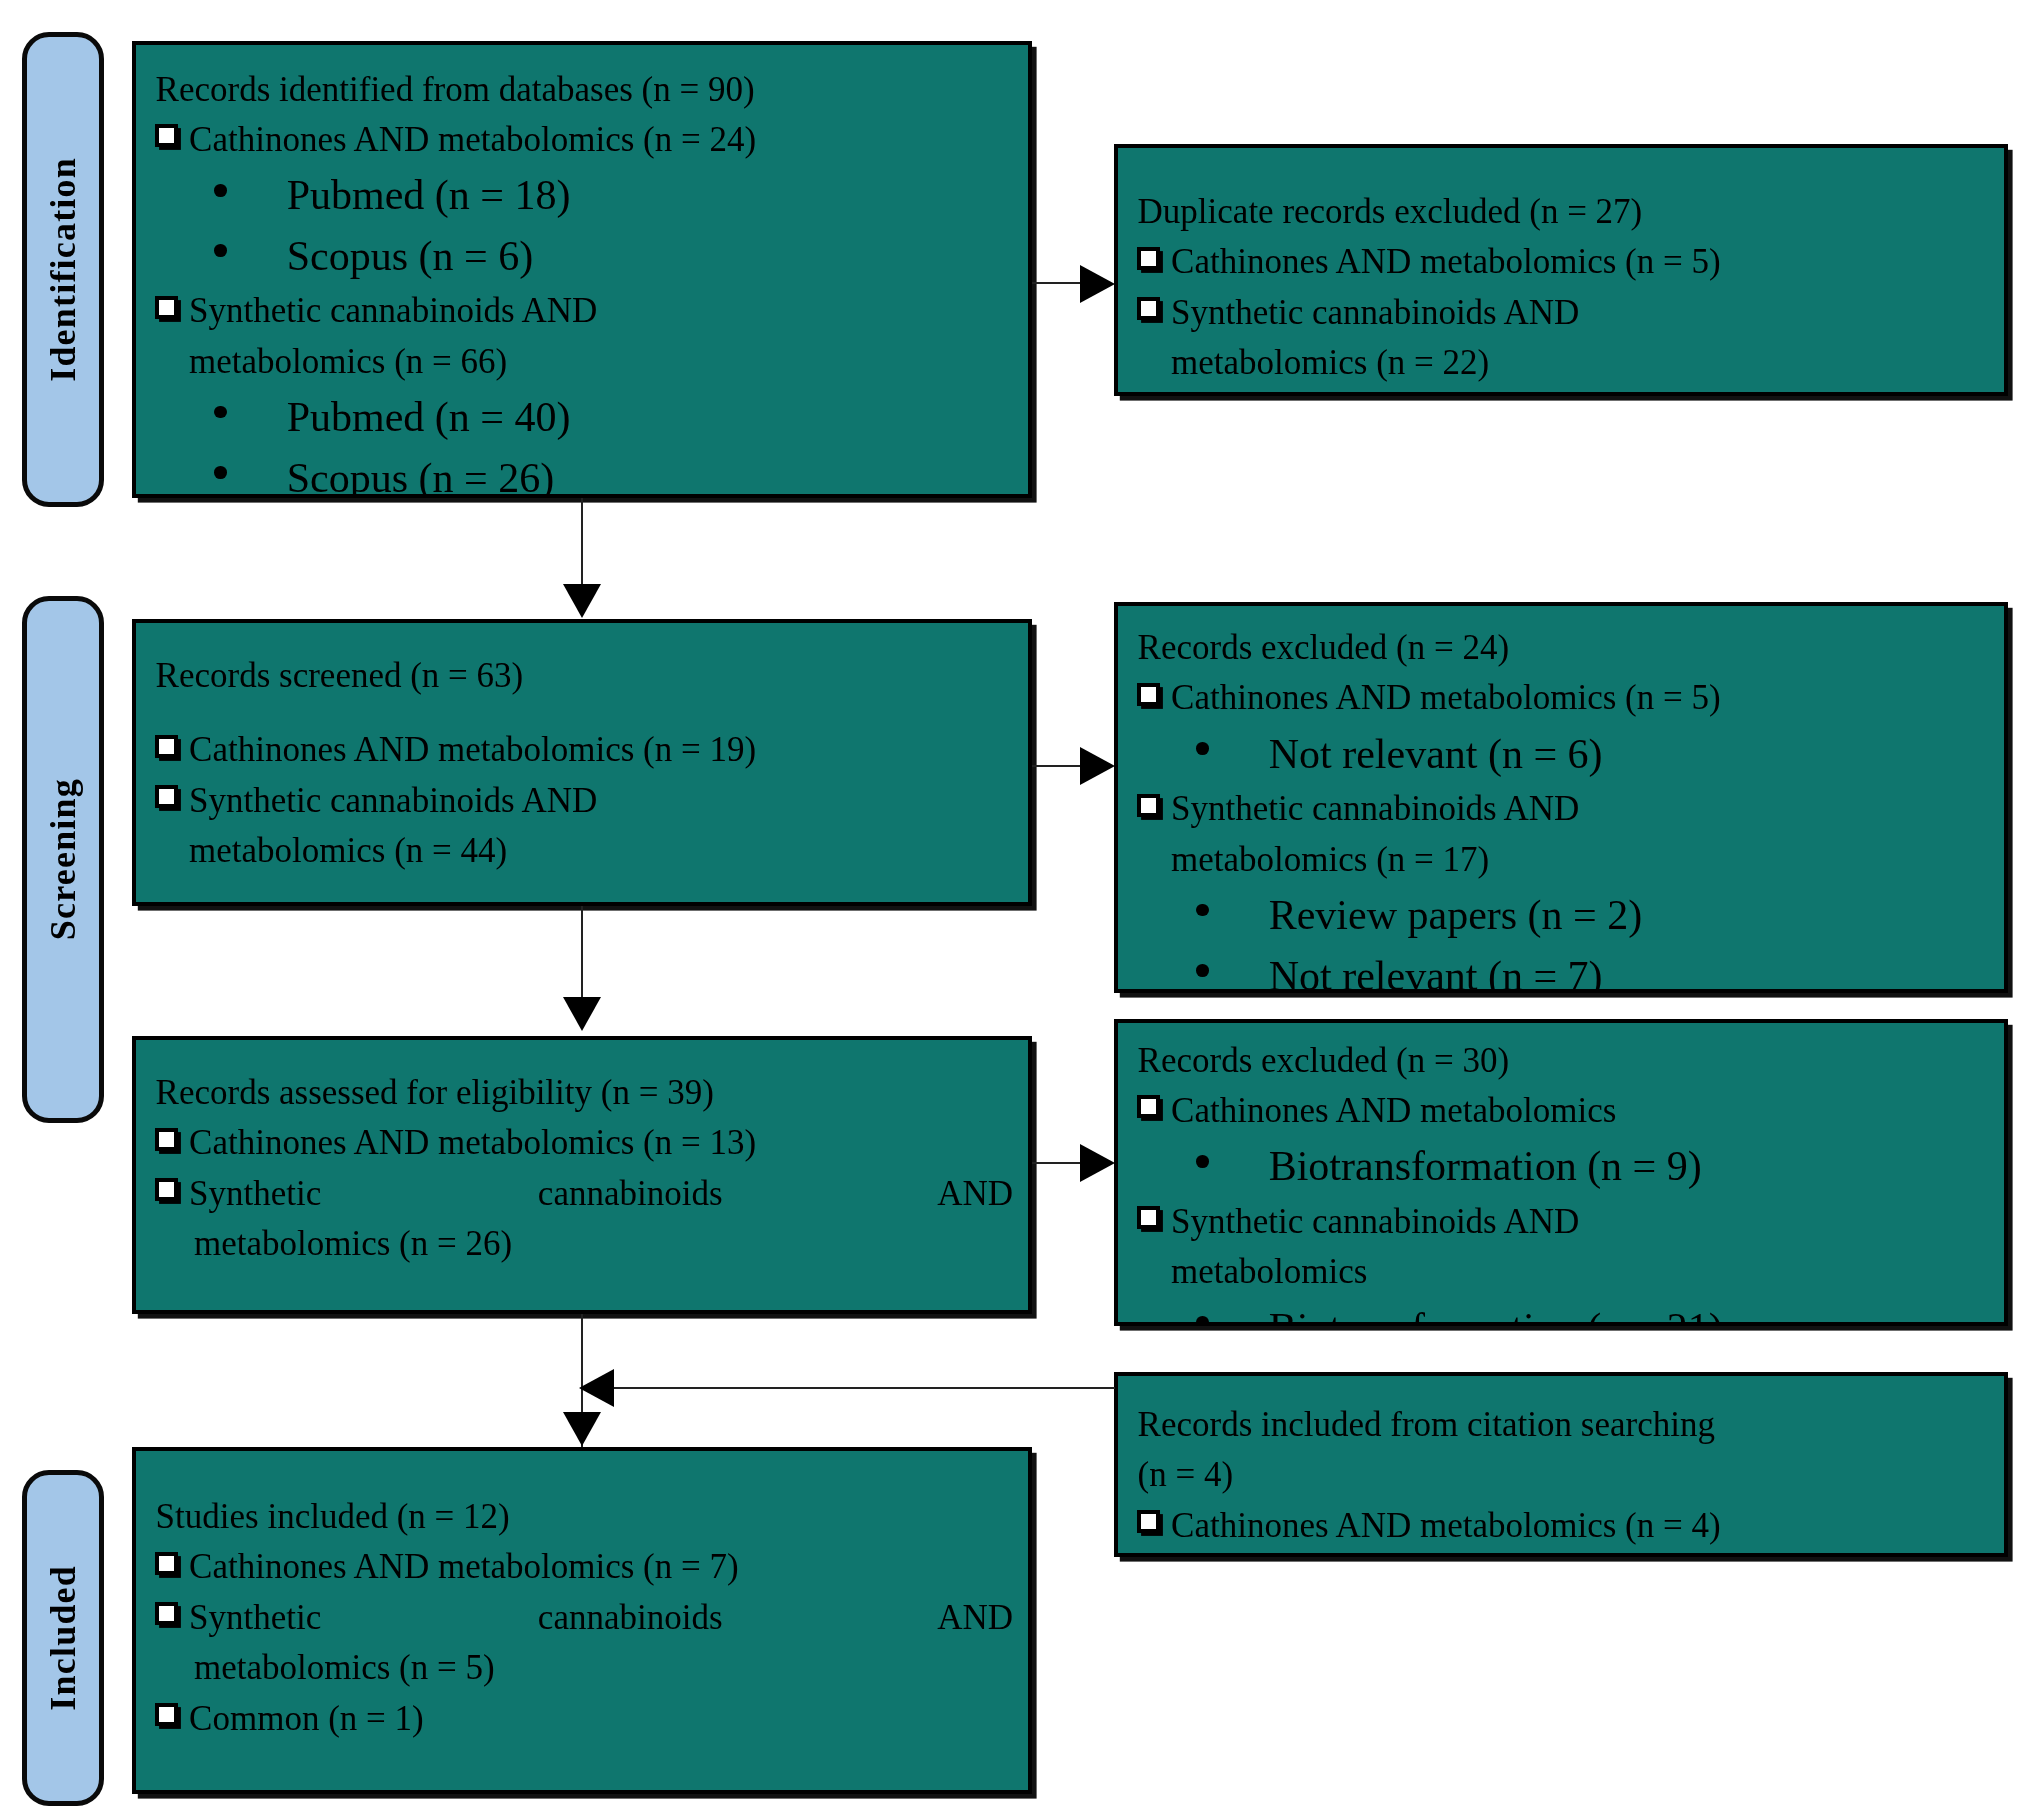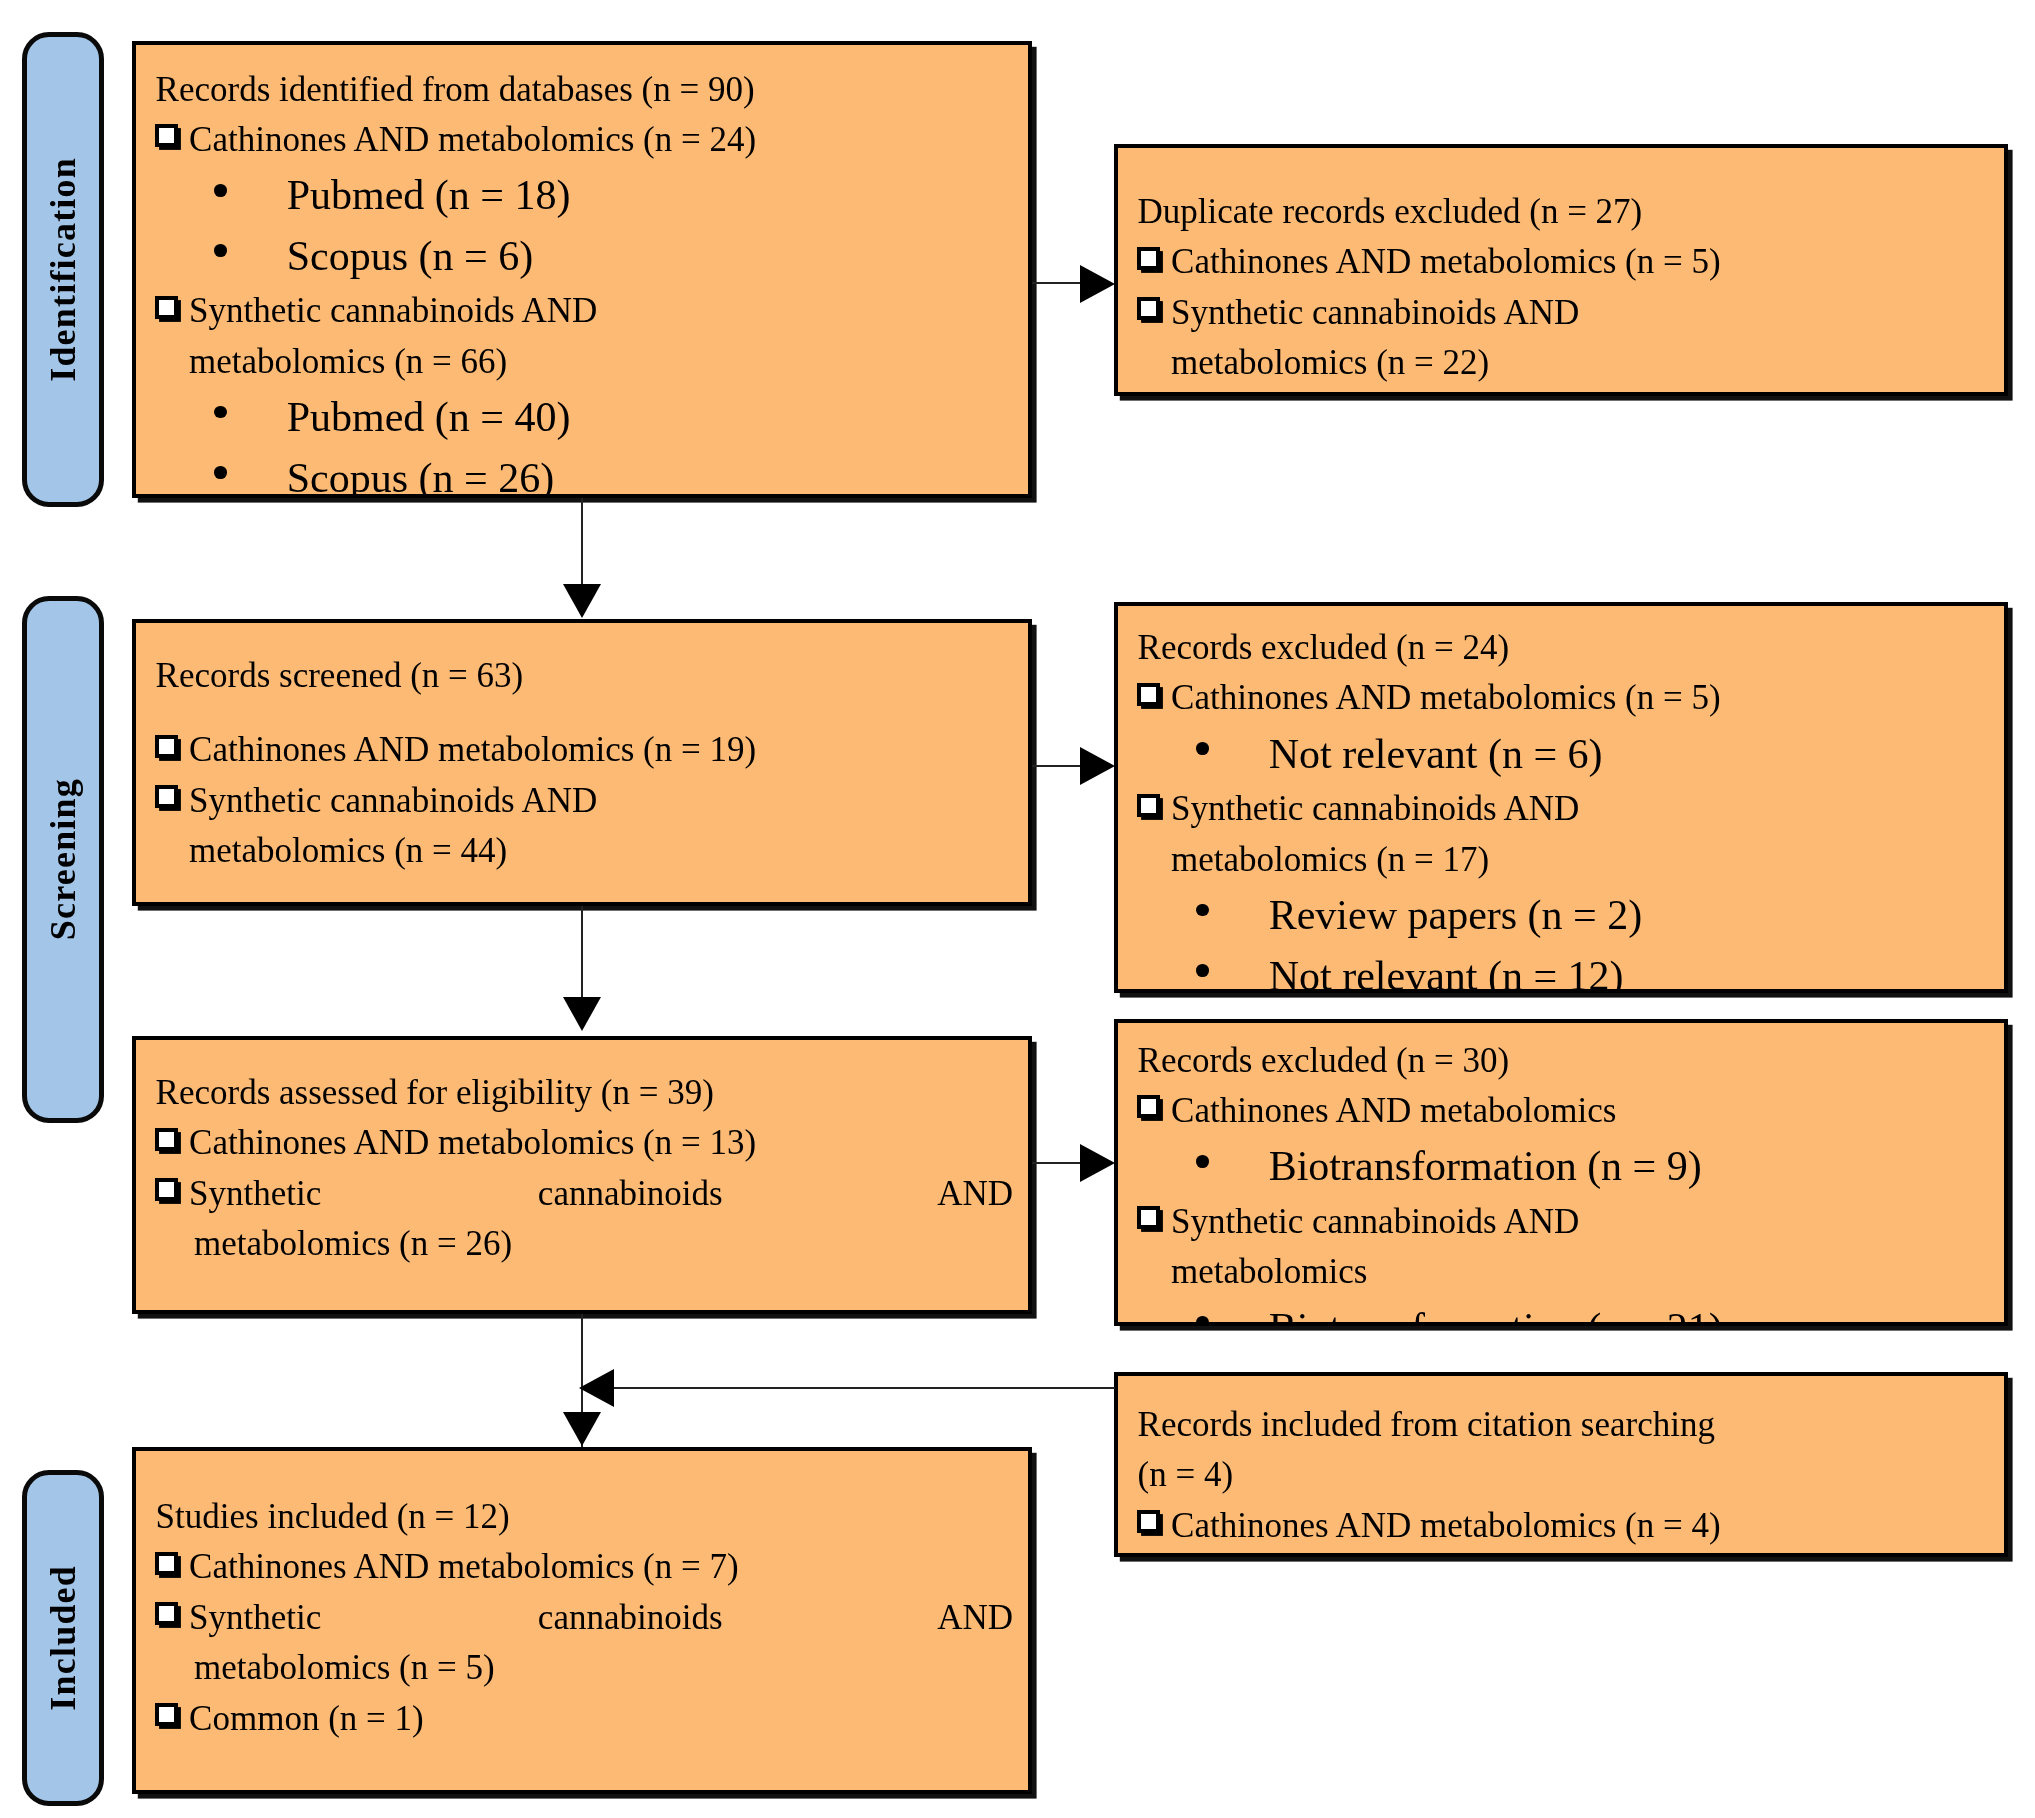--- a/index.html
+++ b/index.html
@@ -21,21 +21,21 @@
     font-weight:bold;
     font-size:36px;
     letter-spacing:1.2px;
     line-height:1;
     white-space:nowrap;
   }
 
   
   .fbox{
     position:absolute;
-    background:#fdba74;
+    background:#0f766e;
     border:4px solid #000;
     box-sizing:border-box;
     box-shadow:5.2px 5.2px 0 -0.6px #111;
     padding:19.7px 15px 11.6px 15px;
     overflow:hidden;
   }
   .fbox .ln{
     font-size:35px;
     line-height:1.44;
     white-space:nowrap;
@@ -182,21 +182,21 @@
       <span class="cbtext" style="max-width:521px;">Synthetic cannabinoids AND metabolomics (n = 17)</span>
     </div>
 
     <div class="bulrow">
       <span class="bul"></span>
       <span class="bultext">Review papers (n = 2)</span>
     </div>
 
     <div class="bulrow">
       <span class="bul"></span>
-      <span class="bultext">Not relevant (n = 12)</span>
+      <span class="bultext">Not relevant (n = 7)</span>
     </div>
   </div>
 
   <div class="fbox" style="left:132px;top:1036px;width:900px;height:278px;padding-top:28px;">
     <div class="ln lvl0">Records assessed for eligibility (n = 39)</div>
 
     <div class="cbrow">
       <span class="cbox"></span>
       <span class="cbtext">Cathinones AND metabolomics (n = 13)</span>
     </div>

